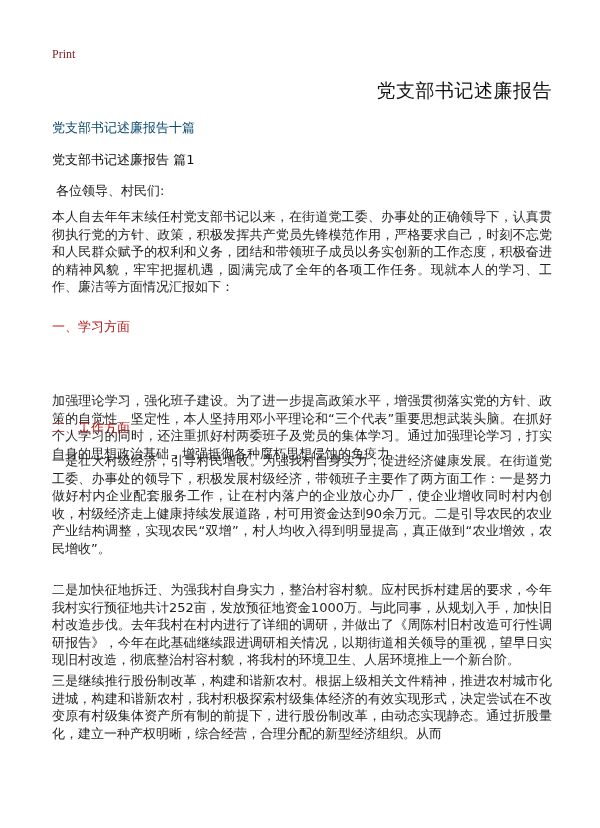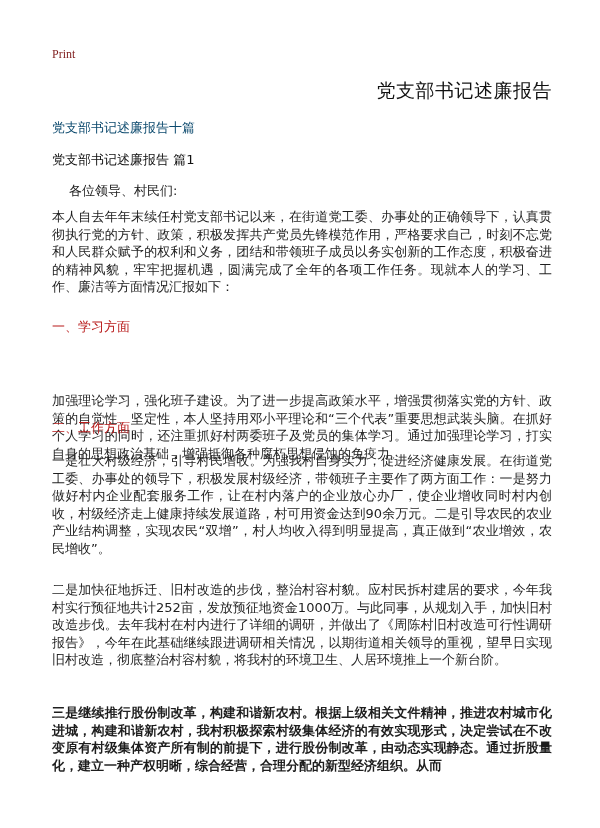--- a/index.html
+++ b/index.html
@@ -49,21 +49,21 @@
     .section-head {
       position: absolute;
       left: 0;
       top: 151px;
       font-size: 13px;
       font-weight: normal;
       color: #111;
     }
     .greeting {
       position: absolute;
-      left: 17px;
+      left: 4px;
       top: 182px;
       font-size: 13px;
       color: #222;
     }
     .para {
       position: absolute;
       left: 0;
       width: 500px;
       font-size: 13px;
       line-height: 17.5px;
@@ -76,32 +76,32 @@
       left: 0;
       font-size: 13px;
       color: #b91c1c;
     }
     .p1 { top: 196px; margin-top: 12px; }
     .h1 { top: 318px; }
     .p2 { top: 346px; margin-top: 46px; }
     .h2 { top: 419px; }
     .p3 { top: 452px; }
     .p4 { top: 581px; }
-    .p5 { top: 704px; font-weight: bold; }
+    .p5 { top: 672px; }
   </style>
 </head>
 <body>
 
 <div class="page">
   <div class="print-label">Print</div>
   <div class="doc-title">党支部书记述廉报告</div>
   <div class="subtitle">党支部书记述廉报告十篇</div>
   <div class="section-head">党支部书记述廉报告 篇1</div>
   <div class="greeting">各位领导、村民们:</div>
 
   <div class="para p1">本人自去年年末续任村党支部书记以来，在街道党工委、办事处的正确领导下，认真贯彻执行党的方针、政策，积极发挥共产党员先锋模范作用，严格要求自己，时刻不忘党和人民群众赋予的权利和义务，团结和带领班子成员以务实创新的工作态度，积极奋进的精神风貌，牢牢把握机遇，圆满完成了全年的各项工作任务。现就本人的学习、工作、廉洁等方面情况汇报如下：</div>
   <div class="heading h1">一、学习方面</div>
   <div class="para p2">加强理论学习，强化班子建设。为了进一步提高政策水平，增强贯彻落实党的方针、政策的自觉性、坚定性，本人坚持用邓小平理论和“三个代表”重要思想武装头脑。在抓好个人学习的同时，还注重抓好村两委班子及党员的集体学习。通过加强理论学习，打实自身的思想政治基础，增强抵御各种腐朽思想侵蚀的免疫力。</div>
   <div class="heading h2">二、工作方面</div>
   <div class="para p3">一是壮大村级经济，引导村民增收。为强我村自身实力，促进经济健康发展。在街道党工委、办事处的领导下，积极发展村级经济，带领班子主要作了两方面工作：一是努力做好村内企业配套服务工作，让在村内落户的企业放心办厂，使企业增收同时村内创收，村级经济走上健康持续发展道路，村可用资金达到90余万元。二是引导农民的农业产业结构调整，实现农民“双增”，村人均收入得到明显提高，真正做到“农业增效，农民增收”。</div>
-  <div class="para p4">二是加快征地拆迁、旧村改造的步伐，整治村容村貌。应村民拆村建居的要求，今年我村实行预征地共计252亩，发放预征地资金1000万。与此同事，从规划入手，加快旧村改造步伐。去年我村在村内进行了详细的调研，并做出了《周陈村旧村改造可行性调研报告》，今年在此基础继续跟进调研相关情况，以期街道相关领导的重视，望早日实现旧村改造，彻底整治村容村貌，将我村的环境卫生、人居环境推上一个新台阶。</div>
+  <div class="para p4">二是加快征地拆迁、为强我村自身实力，整治村容村貌。应村民拆村建居的要求，今年我村实行预征地共计252亩，发放预征地资金1000万。与此同事，从规划入手，加快旧村改造步伐。去年我村在村内进行了详细的调研，并做出了《周陈村旧村改造可行性调研报告》，今年在此基础继续跟进调研相关情况，以期街道相关领导的重视，望早日实现旧村改造，彻底整治村容村貌，将我村的环境卫生、人居环境推上一个新台阶。</div>
   <div class="para p5">三是继续推行股份制改革，构建和谐新农村。根据上级相关文件精神，推进农村城市化进城，构建和谐新农村，我村积极探索村级集体经济的有效实现形式，决定尝试在不改变原有村级集体资产所有制的前提下，进行股份制改革，由动态实现静态。通过折股量化，建立一种产权明晰，综合经营，合理分配的新型经济组织。从而</div>
 </div>
 
 </body></html>

